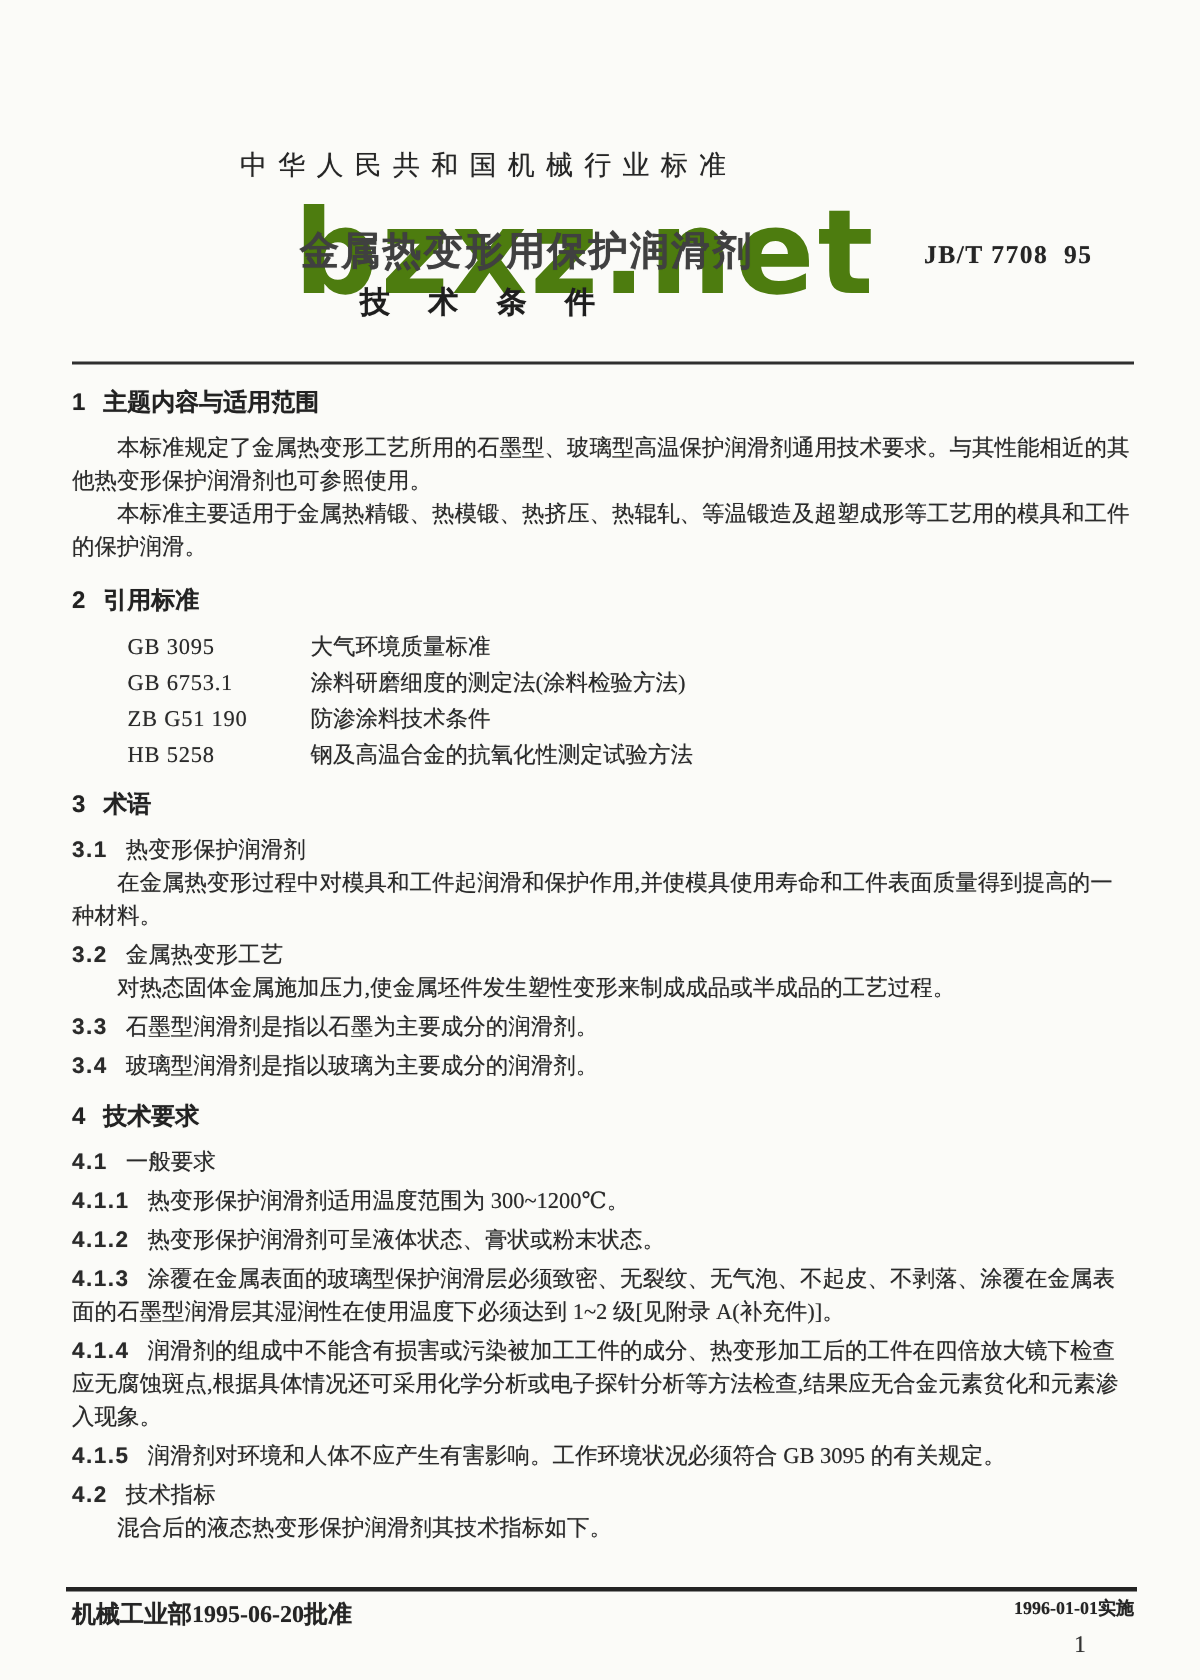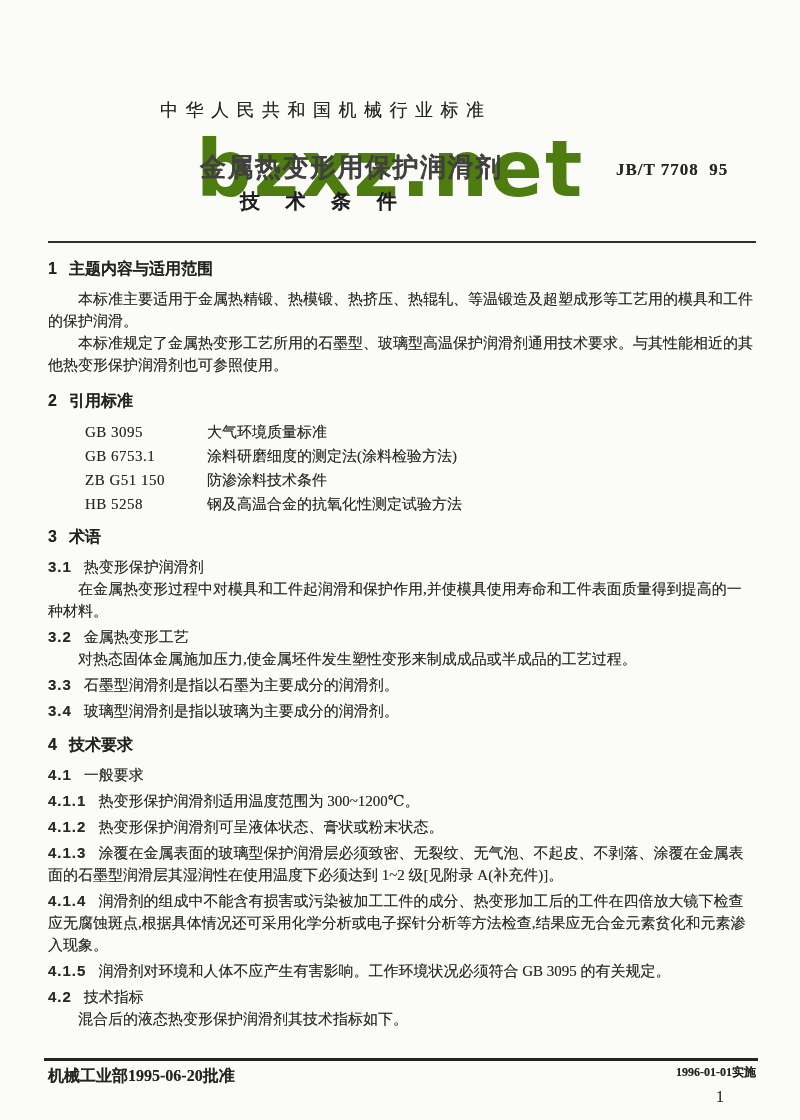--- a/index.html
+++ b/index.html
@@ -171,35 +171,35 @@
 
   <div class="std-type">中华人民共和国机械行业标准</div>
   <div class="doc-title">金属热变形用保护润滑剂</div>
   <div class="doc-subtitle">技 术 条 件</div>
   <div class="std-number">JB/T 7708  95</div>
   <div class="rule-top"></div>
 
   <div class="body">
 
     <h2 class="sec-h"><span class="sec-num">1</span><span>主题内容与适用范围</span></h2>
+    <p class="para indent">本标准规定了金属热变形工艺所用的石墨型、玻璃型高温保护润滑剂通用技术要求。与其性能相近的其他热变形保护润滑剂也可参照使用。</p>
     <p class="para indent">本标准主要适用于金属热精锻、热模锻、热挤压、热辊轧、等温锻造及超塑成形等工艺用的模具和工件的保护润滑。</p>
-    <p class="para indent">本标准规定了金属热变形工艺所用的石墨型、玻璃型高温保护润滑剂通用技术要求。与其性能相近的其他热变形保护润滑剂也可参照使用。</p>
 
     <h2 class="sec-h mt14"><span class="sec-num">2</span><span>引用标准</span></h2>
     <div class="refs">
       <div class="ref-row">
           <span class="ref-code">GB 3095</span>
           <span class="ref-title">大气环境质量标准</span>
         </div>
       <div class="ref-row">
           <span class="ref-code">GB 6753.1</span>
           <span class="ref-title">涂料研磨细度的测定法(涂料检验方法)</span>
         </div>
       <div class="ref-row">
-          <span class="ref-code">ZB G51 150</span>
+          <span class="ref-code">ZB G51 190</span>
           <span class="ref-title">防渗涂料技术条件</span>
         </div>
       <div class="ref-row">
           <span class="ref-code">HB 5258</span>
           <span class="ref-title">钢及高温合金的抗氧化性测定试验方法</span>
         </div>
     </div>
 
     <h2 class="sec-h mt10"><span class="sec-num">3</span><span>术语</span></h2>
     <p class="clause"><span class="cl-num">3.1</span><span>热变形保护润滑剂</span></p>

